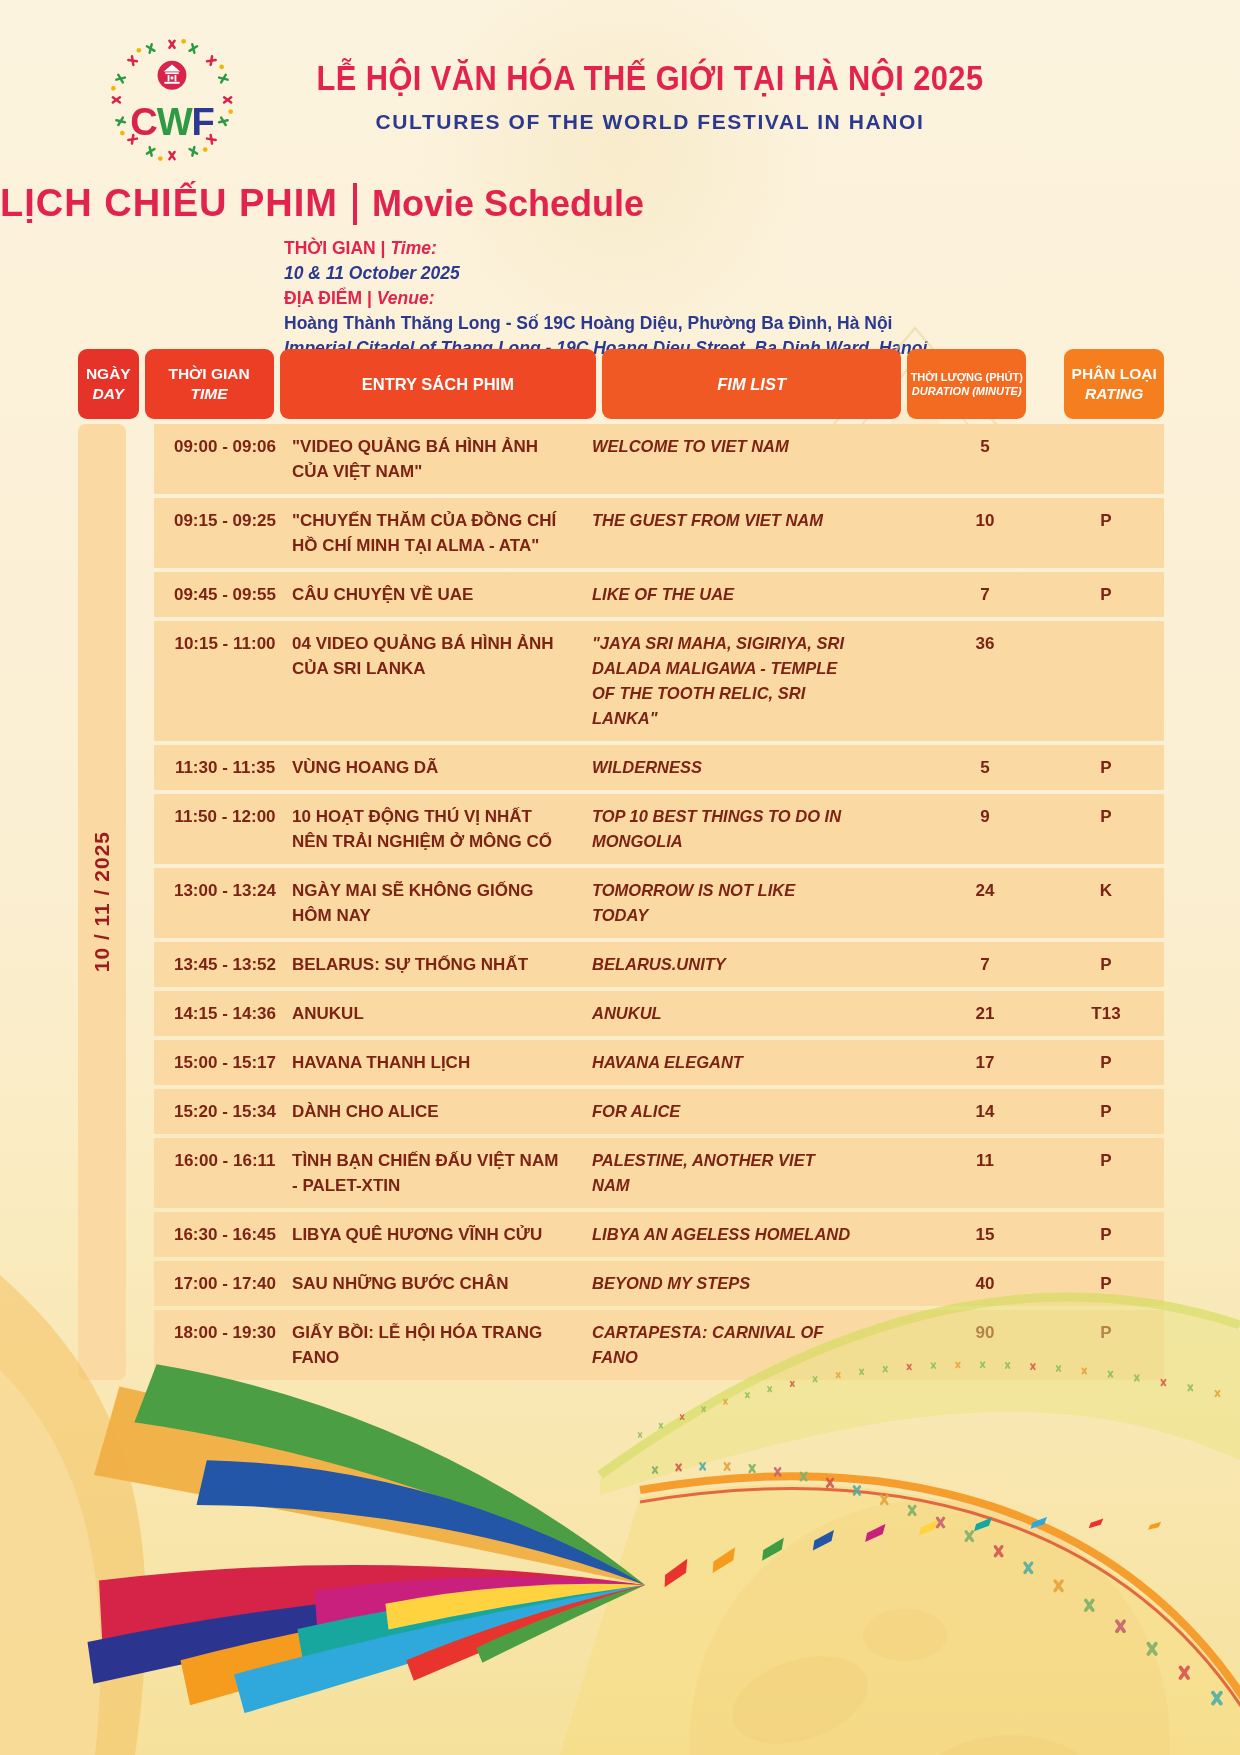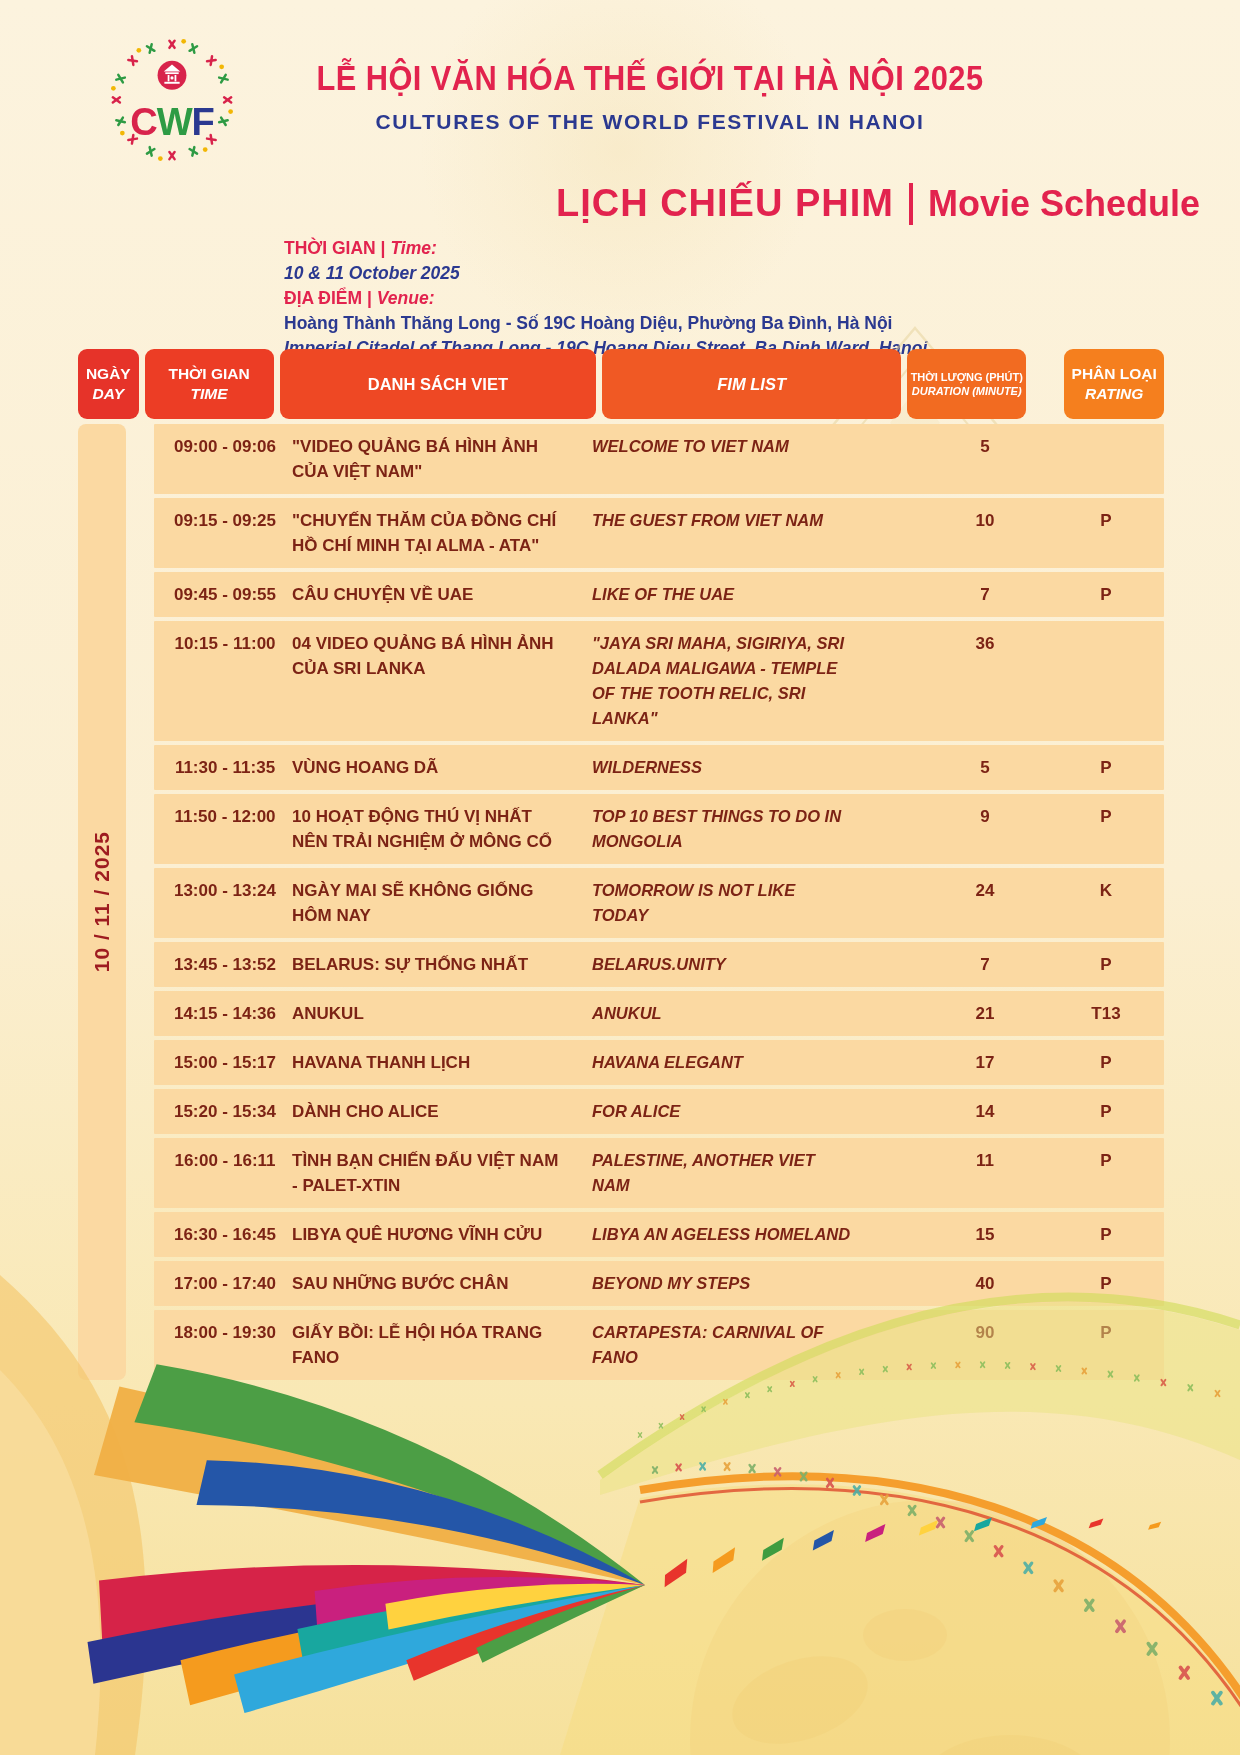--- a/index.html
+++ b/index.html
@@ -16,21 +16,21 @@
   .logo{position:absolute;left:104px;top:34px;width:136px;height:136px;}
   .lc{fill:var(--logoC);} .lw{fill:var(--logoW);} .lf{fill:var(--logoF);}
   .header-titles{position:absolute;left:250px;top:58px;width:800px;text-align:center;}
   .title-vi{
     font-size:35px;font-weight:bold;color:var(--crimson);
     transform:scaleX(.88);transform-origin:center;white-space:nowrap;letter-spacing:.5px;
   }
   .title-en{margin-top:12px;font-size:21px;font-weight:bold;color:var(--navy);letter-spacing:1.6px;}
 
   
-  .section-title{position:absolute;left:0;top:182px;width:1200px;display:flex;justify-content:flex-end;align-items:center;gap:15px;}
+  .section-title{position:absolute;left:0;top:182px;width:1200px;display:flex;justify-content:flex-start;align-items:center;gap:15px;}
   .st-vi{font-size:38px;font-weight:bold;color:var(--crimson);letter-spacing:1px;}
   .st-divider{width:4px;height:42px;background:var(--crimson);}
   .st-en{font-size:36px;font-weight:bold;color:var(--crimson);}
 
   
   .info{position:absolute;left:284px;top:236px;font-size:17.5px;line-height:25px;}
   .info-row{display:flex;flex-direction:column;}
   .info-label{width:150px;color:var(--crimson);font-weight:bold;white-space:nowrap;}
   .lbl-en{font-style:italic;}
   .info-value{color:var(--navy);font-weight:bold;white-space:nowrap;}
@@ -182,21 +182,21 @@
     <div class="thead">
       <div class="th th0">
         <span>NGÀY</span>
         <span class="l2">DAY</span>
       </div>
       <div class="th th1">
         <span>THỜI GIAN</span>
         <span class="l2">TIME</span>
       </div>
       <div class="th th2">
-        <span>DANH SÁCH VIET</span>
+        <span>ENTRY SÁCH PHIM</span>
 
       </div>
       <div class="th th3">
         <span>FIM LIST</span>
 
       </div>
       <div class="th th4">
         <span>THỜI LƯỢNG (PHÚT)</span>
         <span class="l2">DURATION (MINUTE)</span>
       </div>

